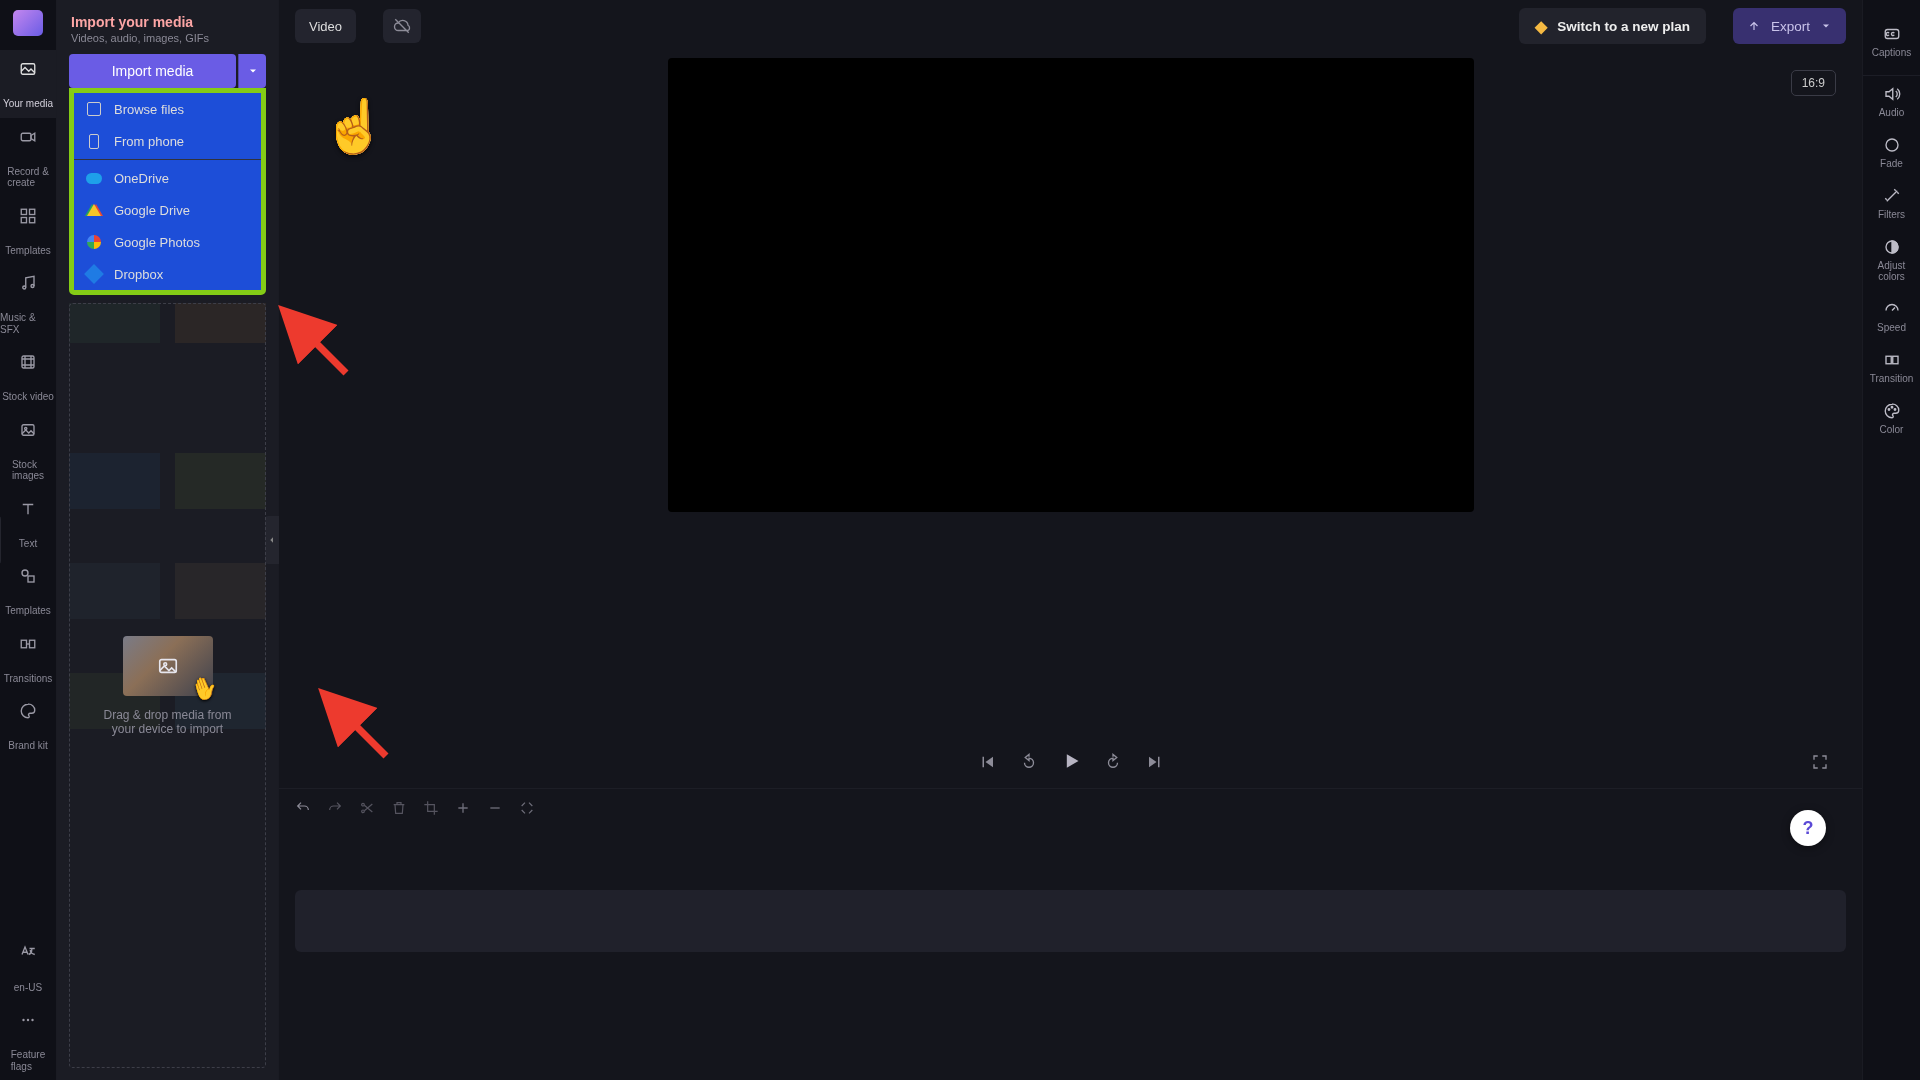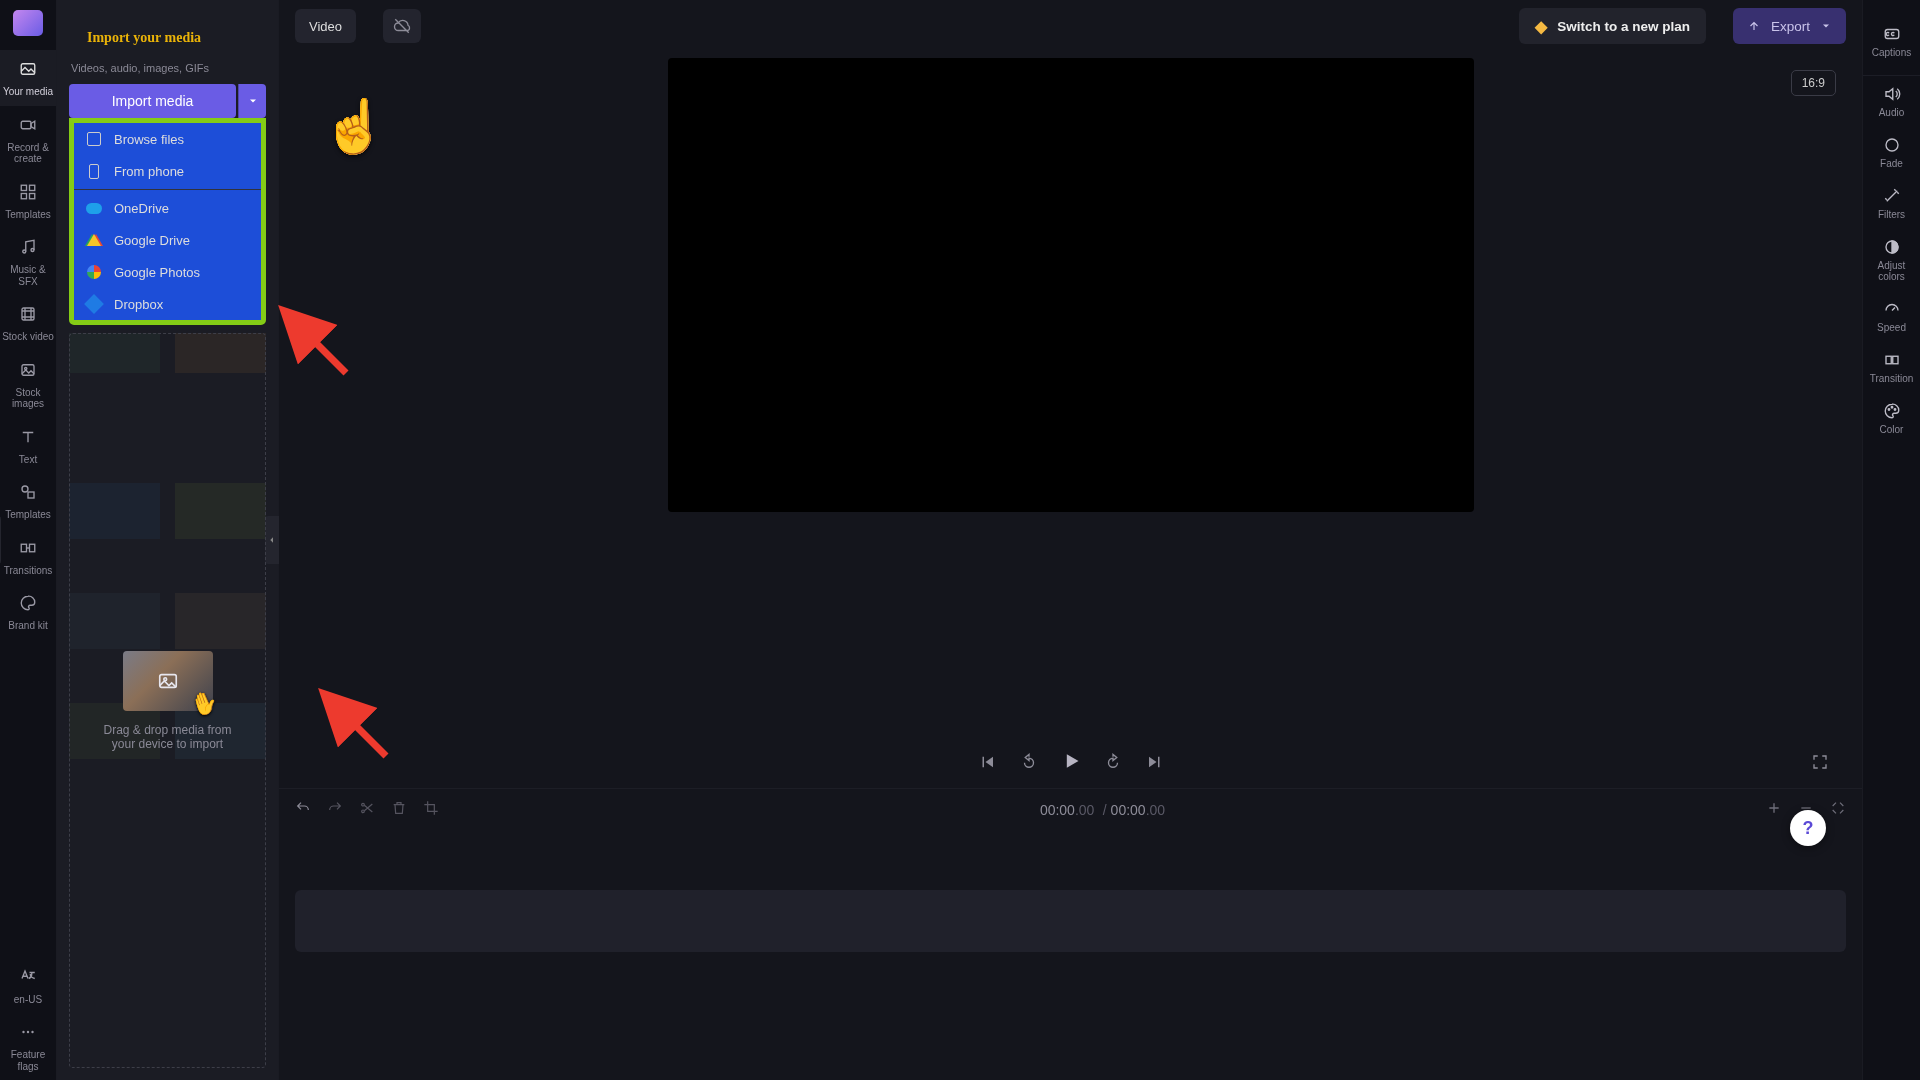--- a/index.html
+++ b/index.html
@@ -36,34 +36,34 @@
     background: linear-gradient(135deg, #c487ef, #6a5ce5);
     margin-bottom: 14px;
   }
   .leftnav .navitem {
     width: 100%; display: flex; flex-direction: column; align-items: center;
     padding: 10px 0 8px 0; font-size: 10px; color: var(--text-dim);
     cursor: pointer;
   }
   .leftnav .navitem.active { background: var(--bg-2); color: var(--text); }
   .leftnav .navitem .ico { font-size: 18px; }
-  .leftnav .navitem span.lbl { margin-top: 8px; font-size: 10px; text-align:center; line-height:1.15; white-space:pre-line; }
+  .leftnav .navitem span.lbl { margin-top: 20px; font-size: 10px; line-height:1.15; white-space:pre-line; }
   .leftnav .spacer { flex: 1; }
 
   
   .ico svg { width: 18px; height: 18px; display: block; }
 
   
   .mediapanel {
     width: var(--left-panel-w); background: var(--bg-2);
     display: flex; flex-direction: column; position: relative;
     border-right: 1px solid #1a1b23; padding: 10px 0 0 0;
   }
   .mediapanel .head { padding: 4px 14px 10px 14px; }
-  .mediapanel .head h2 { margin:16px; font-size: 14px; font-weight:600; color:#eab308;font-family:Liberation Serif, serif; }
+  .mediapanel .head h2 { margin:0; font-size: 14px; font-weight:600; color:#fca5a5; }
   .mediapanel .head p  { margin:2px 0 0 0; font-size: 11px; color: var(--text-dim); }
 
   .import-wrap { position: relative; margin: 0 12px; }
   .import-btn {
     display: flex; align-items: center; justify-content: center;
     height: 34px; border-radius: 4px;
     background: var(--accent); color: #fff; font-size: 14px; font-weight:500;
     cursor: pointer; width: calc(100% - 30px);
   }
   .import-drop {
@@ -506,25 +506,20 @@
           <circle cx="6" cy="17" r="2"></circle>
           <path d="M8 8l12 10M8 16L20 6"></path>
         </svg></div>
     <div class="a"><svg width="16" height="16" viewBox="0 0 24 24" fill="none" stroke="#55545f" stroke-width="1.8">
           <path d="M4 7h16M9 7V4h6v3M6 7l1 13h10l1-13"></path>
         </svg></div>
     <div class="a"><svg width="16" height="16" viewBox="0 0 24 24" fill="none" stroke="#55545f" stroke-width="1.8">
           <path d="M7 2v15h15M2 7h15v15"></path>
         </svg></div>
 
-    <div class="tl-time">
-      <span>00:00</span><span class="dim">.00</span>
-      <span class="dim"> / </span>
-      <span>00:00</span><span class="dim">.00</span>
-    </div>
 
     <div class="right">
       <div class="a"><svg width="16" height="16" viewBox="0 0 24 24" stroke="#6e6d79" stroke-width="2">
             <path d="M12 5v14M5 12h14"></path>
           </svg></div>
       <div class="a"><svg width="16" height="16" viewBox="0 0 24 24" stroke="#6e6d79" stroke-width="2">
             <path d="M5 12h14"></path>
           </svg></div>
       <div class="a"><svg width="16" height="16" viewBox="0 0 24 24" fill="none" stroke="#6e6d79" stroke-width="1.8">
             <path d="M9 4L4 9M15 4l5 5M9 20l-5-5M15 20l5-5"></path>

